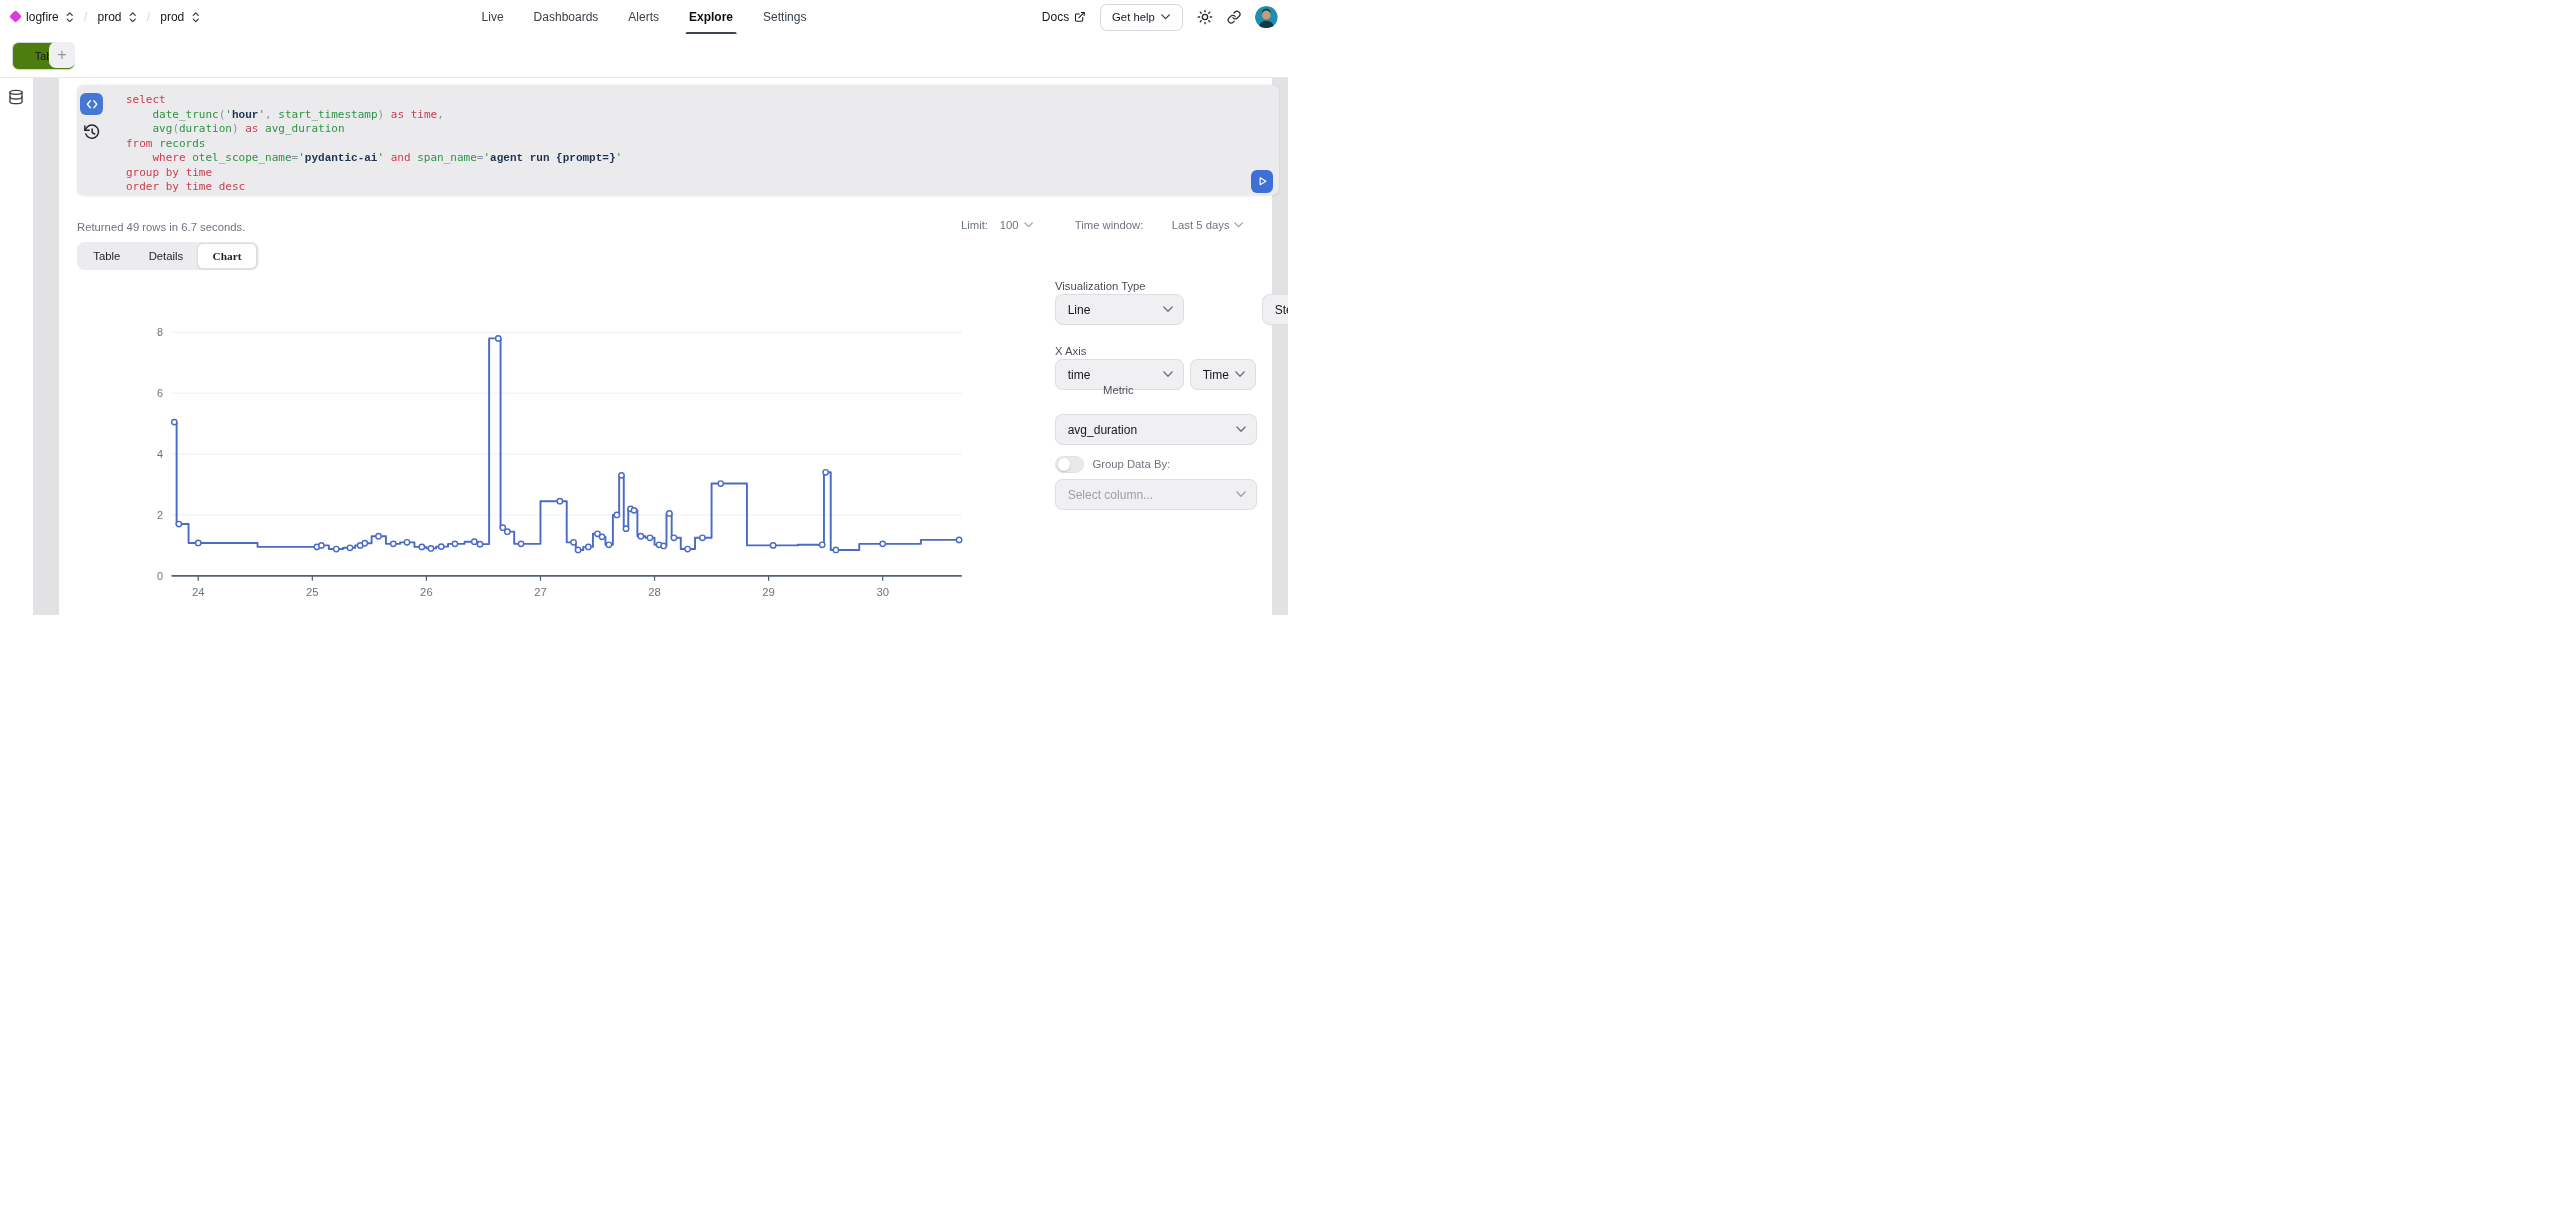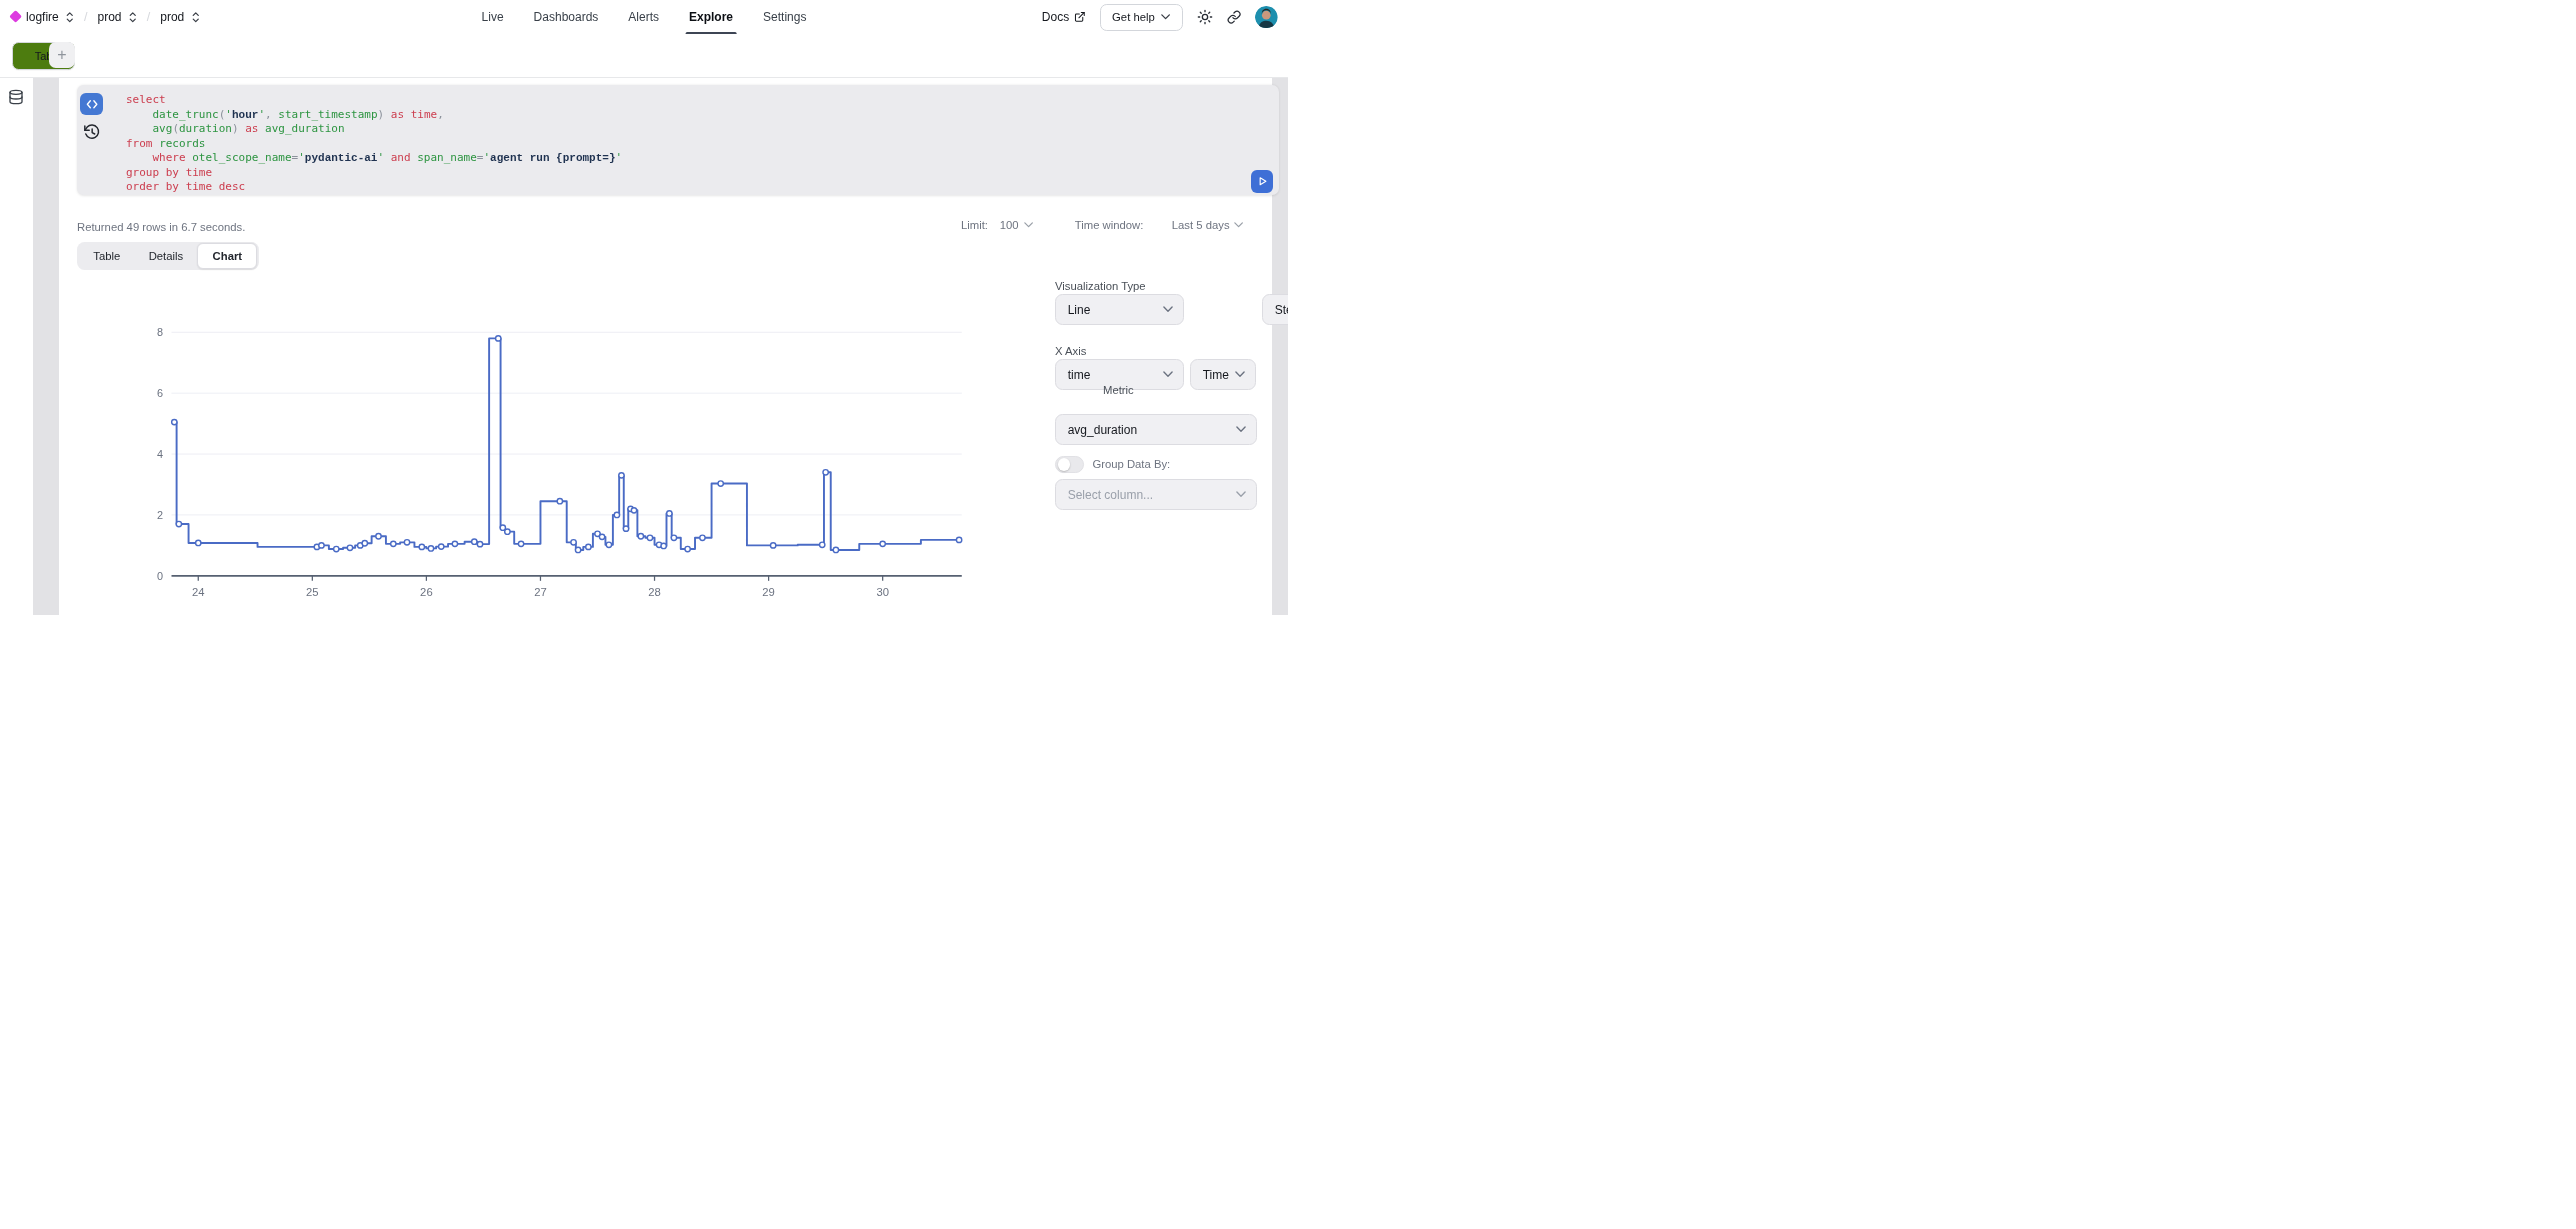--- a/index.html
+++ b/index.html
@@ -51,21 +51,21 @@
   
   .summary{position:absolute;left:77px;top:221px;font-size:11.3px;color:#6e7480;}
   .limit-row{position:absolute;left:961px;top:219px;display:flex;align-items:center;font-size:11.3px;color:#6e7480;}
   .limit-row .val{margin-left:11.7px;color:#6e7480;cursor:pointer;display:flex;align-items:center;gap:5px;}
   .tw-label{margin-left:42px;}
   .tw-val{margin-left:28.4px;color:#6e7480;cursor:pointer;display:flex;align-items:center;gap:4.2px;}
 
   
   .seg{position:absolute;left:77px;top:242px;height:28px;background:#ececef;border-radius:7.5px;display:flex;align-items:center;padding:0 2.1px;}
   .seg-item{height:23.4px;padding:0 14.2px;display:flex;align-items:center;font-size:11.3px;color:#23272e;border-radius:5.9px;cursor:pointer;}
-  .seg-item.active{background:#fff;font-weight:700;border:0.8px solid #dcdce1;box-shadow:0 0.8px 1.7px rgba(0,0,0,.08);}
+  .seg-item.active{background:#fff;font-weight:700;border:0.8px solid #dcdce1;box-shadow:0 0.8px 1.7px rgba(0,0,0,.08);font-family:Liberation Serif, serif;}
 
   
   .plabel{position:absolute;left:1055px;font-size:11.3px;color:#4a5058;}
   .dd{position:absolute;height:31px;background:#f0f0f3;border:0.8px solid #dcdce1;border-radius:7.5px;display:flex;align-items:center;justify-content:space-between;padding:0 10px 0 11.7px;font-size:12px;color:#15181e;box-sizing:border-box;cursor:pointer;}
   .dd .ph{color:#9aa0aa;}
   .toggle-row{position:absolute;left:1055px;top:456px;display:flex;align-items:center;gap:8.4px;}
   .toggle{width:29px;height:16.7px;border-radius:8.4px;background:#e9e9ec;border:0.8px solid #e1e1e5;position:relative;cursor:pointer;box-sizing:border-box;}
   .knob{position:absolute;left:1.7px;top:1.3px;width:12.5px;height:12.5px;border-radius:50%;background:#fff;box-shadow:0 0.8px 1.7px rgba(0,0,0,.25);}
   .toggle-label{font-size:11.3px;color:#6e7480;}
 

